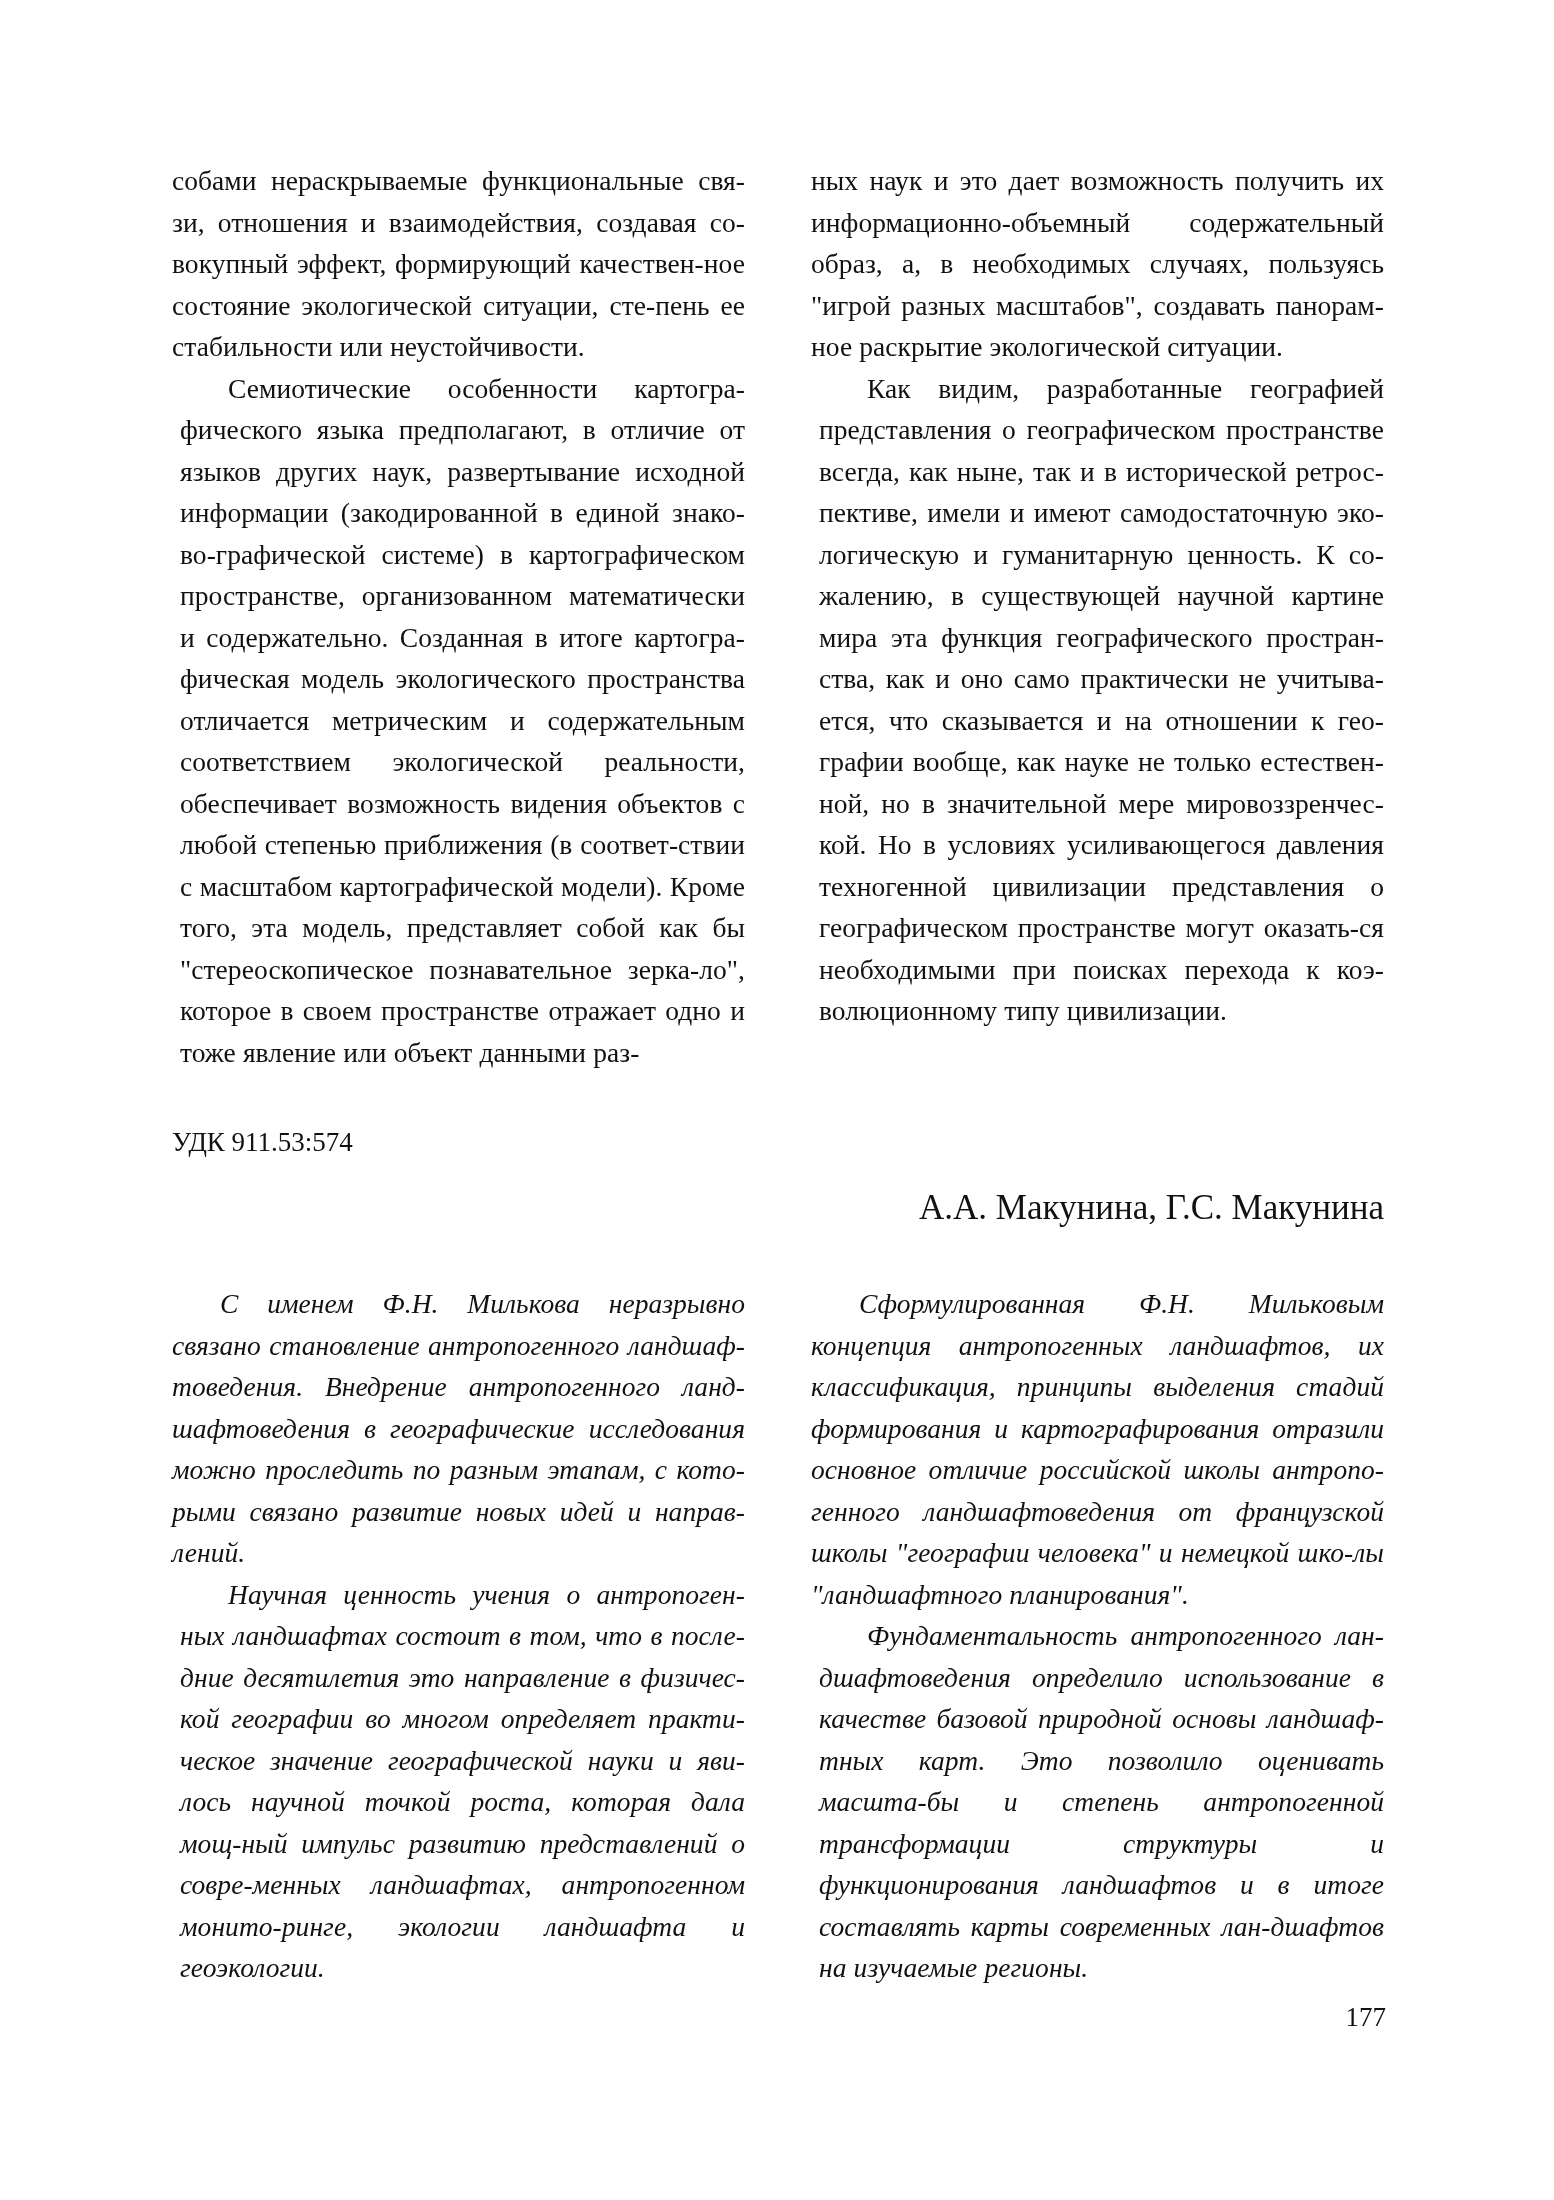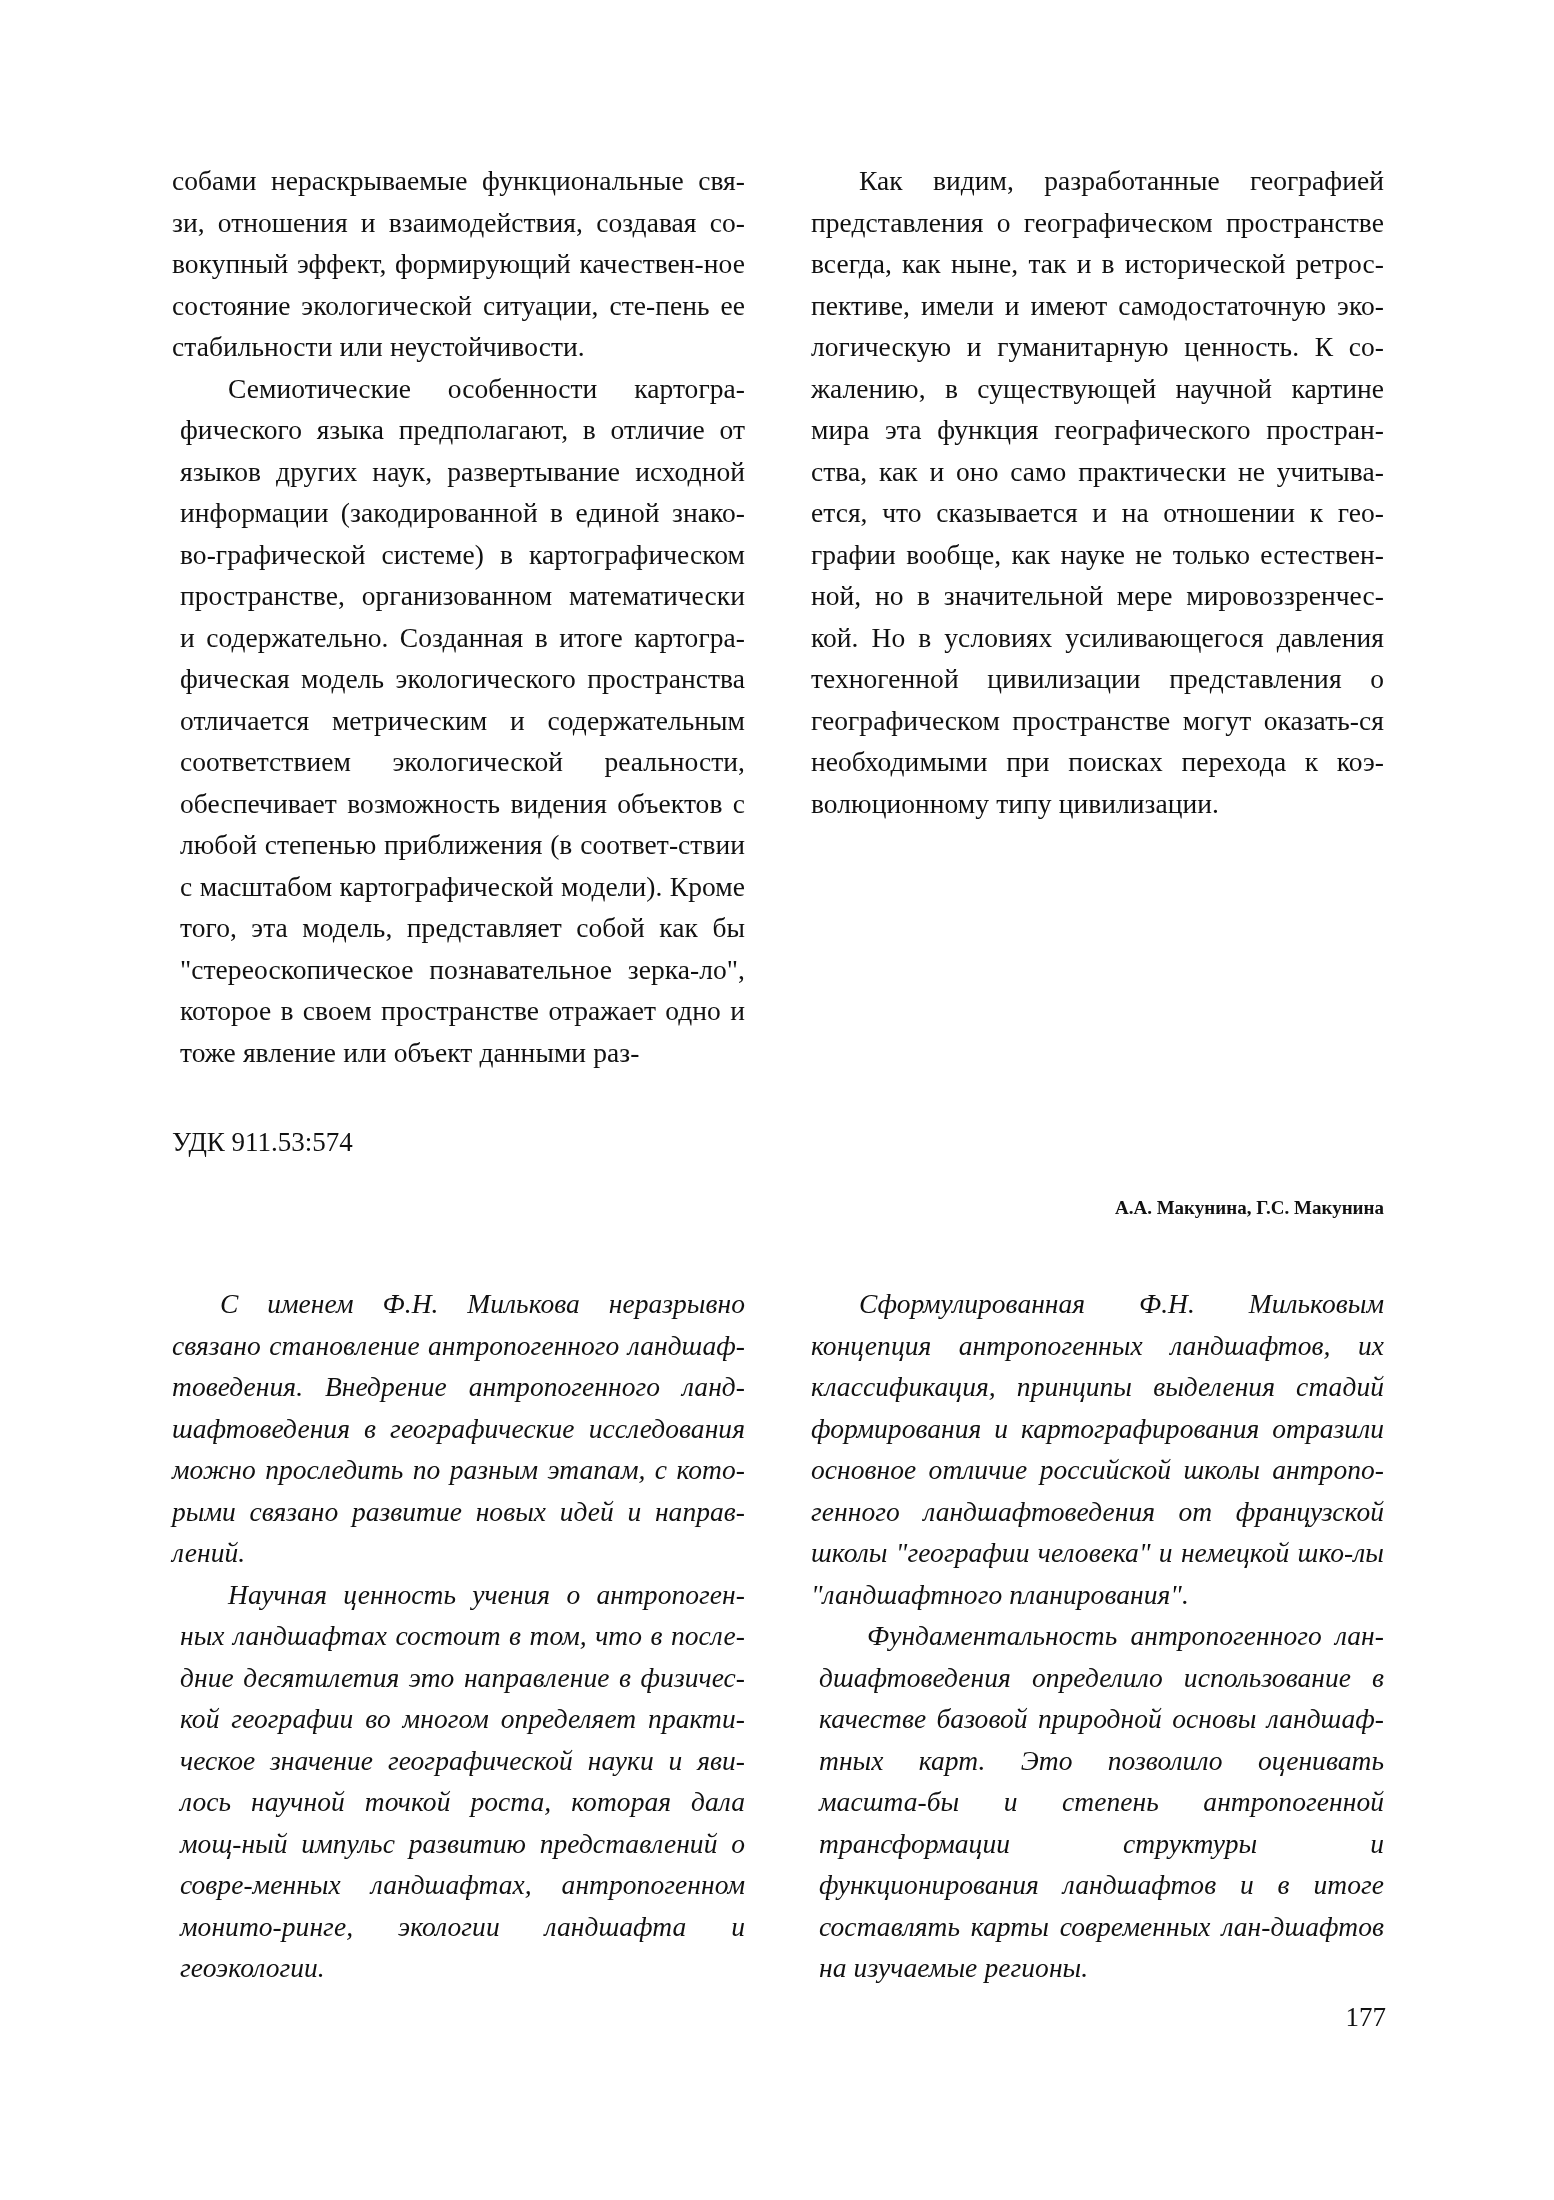--- a/index.html
+++ b/index.html
@@ -62,24 +62,24 @@
     margin-top: 52px;
     width: 100%;
   }
   .udk {
     font-size: 27px;
     line-height: 34px;
     text-align: left;
   }
   .authors {
     margin-top: 32px;
-    font-size: 19px;
+    font-size: 35px;
     line-height: 34px;
     text-align: right;
-    font-weight: bold;
+    font-weight: normal;
   }
   .title {
     margin-top: 48px;
     font-size: 31px;
     line-height: 43px;
     font-weight: bold;
     text-align: center;
     letter-spacing: 0.4px;
     padding: 0 95px;
   }
@@ -103,20 +103,21 @@
 <div class="page">
 
   <div class="content">
 
     <div class="cols">
       <div class="col">
         <p class="para">собами нераскрываемые функциональные свя-зи, отношения и взаимодействия, создавая со-вокупный эффект, формирующий качествен-ное состояние экологической ситуации, сте-пень ее стабильности или неустойчивости.</p>
         <p class="para indent">Семиотические особенности картогра-фического языка предполагают, в отличие от языков других наук, развертывание исходной информации (закодированной в единой знако-во-графической системе) в картографическом пространстве, организованном математически и содержательно. Созданная в итоге картогра-фическая модель экологического пространства отличается метрическим и содержательным соответствием экологической реальности, обеспечивает возможность видения объектов с любой степенью приближения (в соответ-ствии с масштабом картографической модели). Кроме того, эта модель, представляет собой как бы "стереоскопическое познавательное зерка-ло", которое в своем пространстве отражает одно и тоже явление или объект данными раз-</p>
       </div>
       <div class="col">
+        <p class="para">ных наук и это дает возможность получить их информационно-объемный содержательный образ, а, в необходимых случаях, пользуясь "игрой разных масштабов", создавать панорам-ное раскрытие экологической ситуации.</p>
         <p class="para indent">Как видим, разработанные географией представления о географическом пространстве всегда, как ныне, так и в исторической ретрос-пективе, имели и имеют самодостаточную эко-логическую и гуманитарную ценность. К со-жалению, в существующей научной картине мира эта функция географического простран-ства, как и оно само практически не учитыва-ется, что сказывается и на отношении к гео-графии вообще, как науке не только естествен-ной, но в значительной мере мировоззренчес-кой. Но в условиях усиливающегося давления техногенной цивилизации представления о географическом пространстве могут оказать-ся необходимыми при поисках перехода к коэ-волюционному типу цивилизации.</p>
       </div>
     </div>
 
     <div class="udk-block">
       <div class="udk">УДК 911.53:574</div>
       <div class="authors">А.А. Макунина, Г.С. Макунина</div>
     </div>
 
     <div class="cols body-block">

